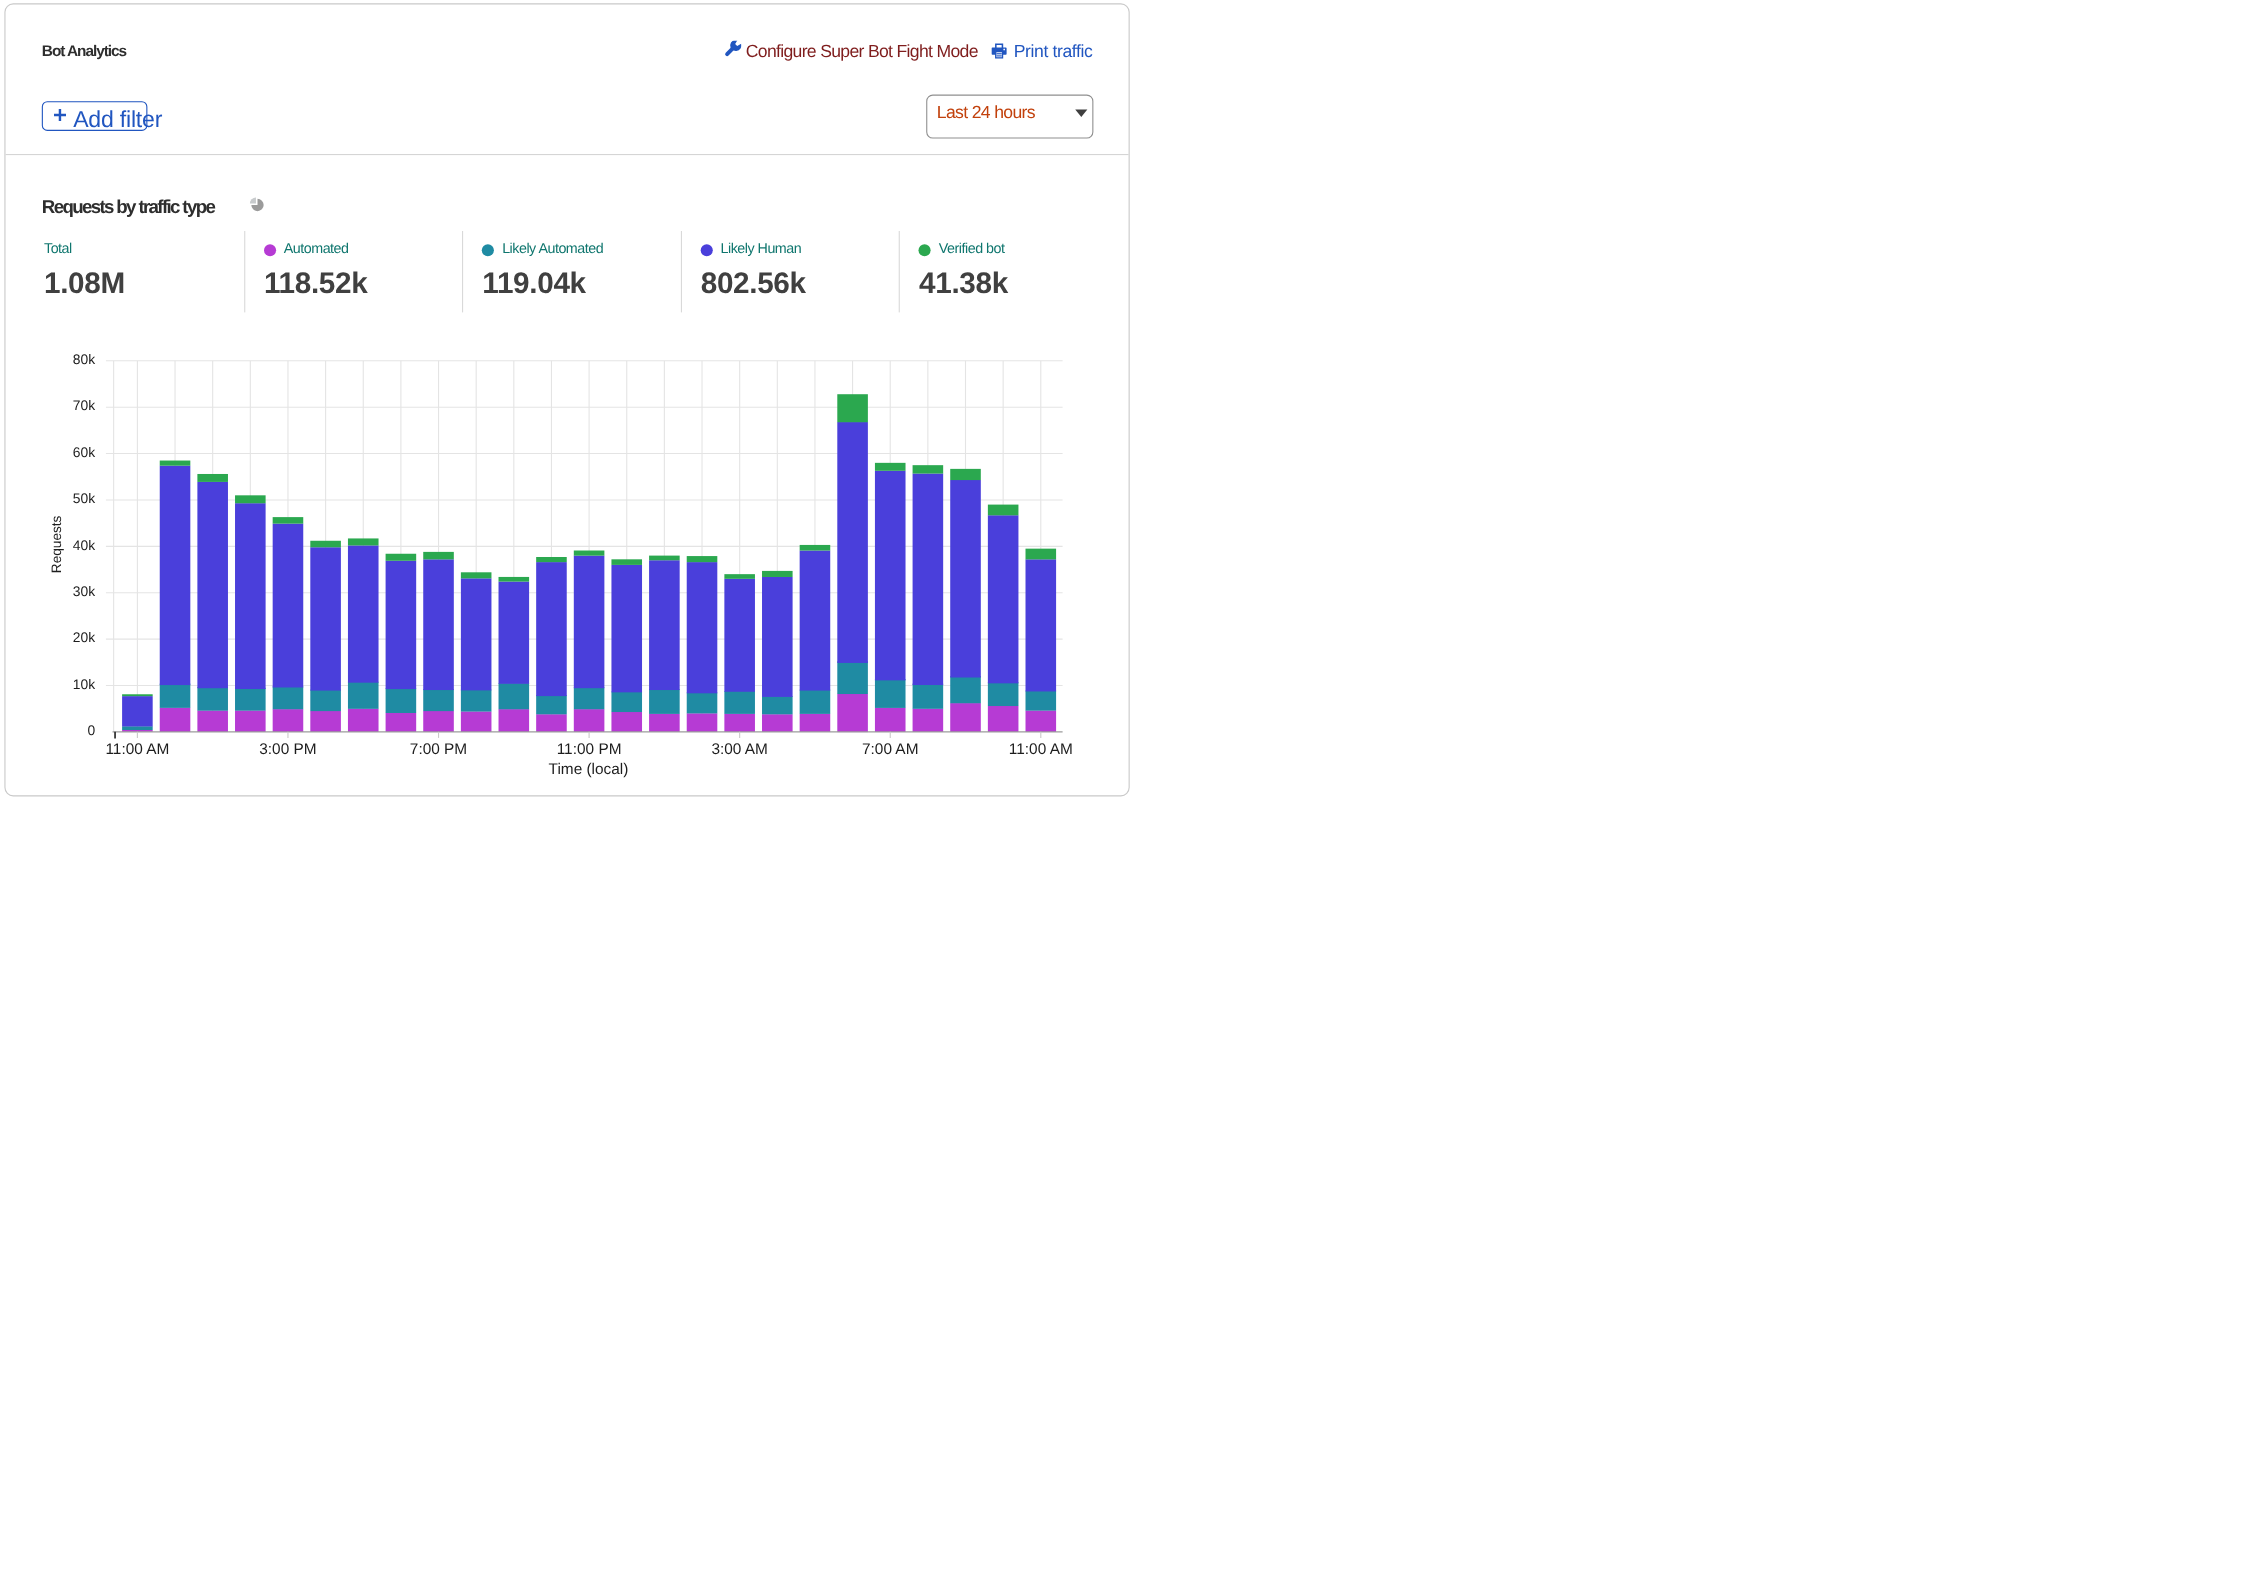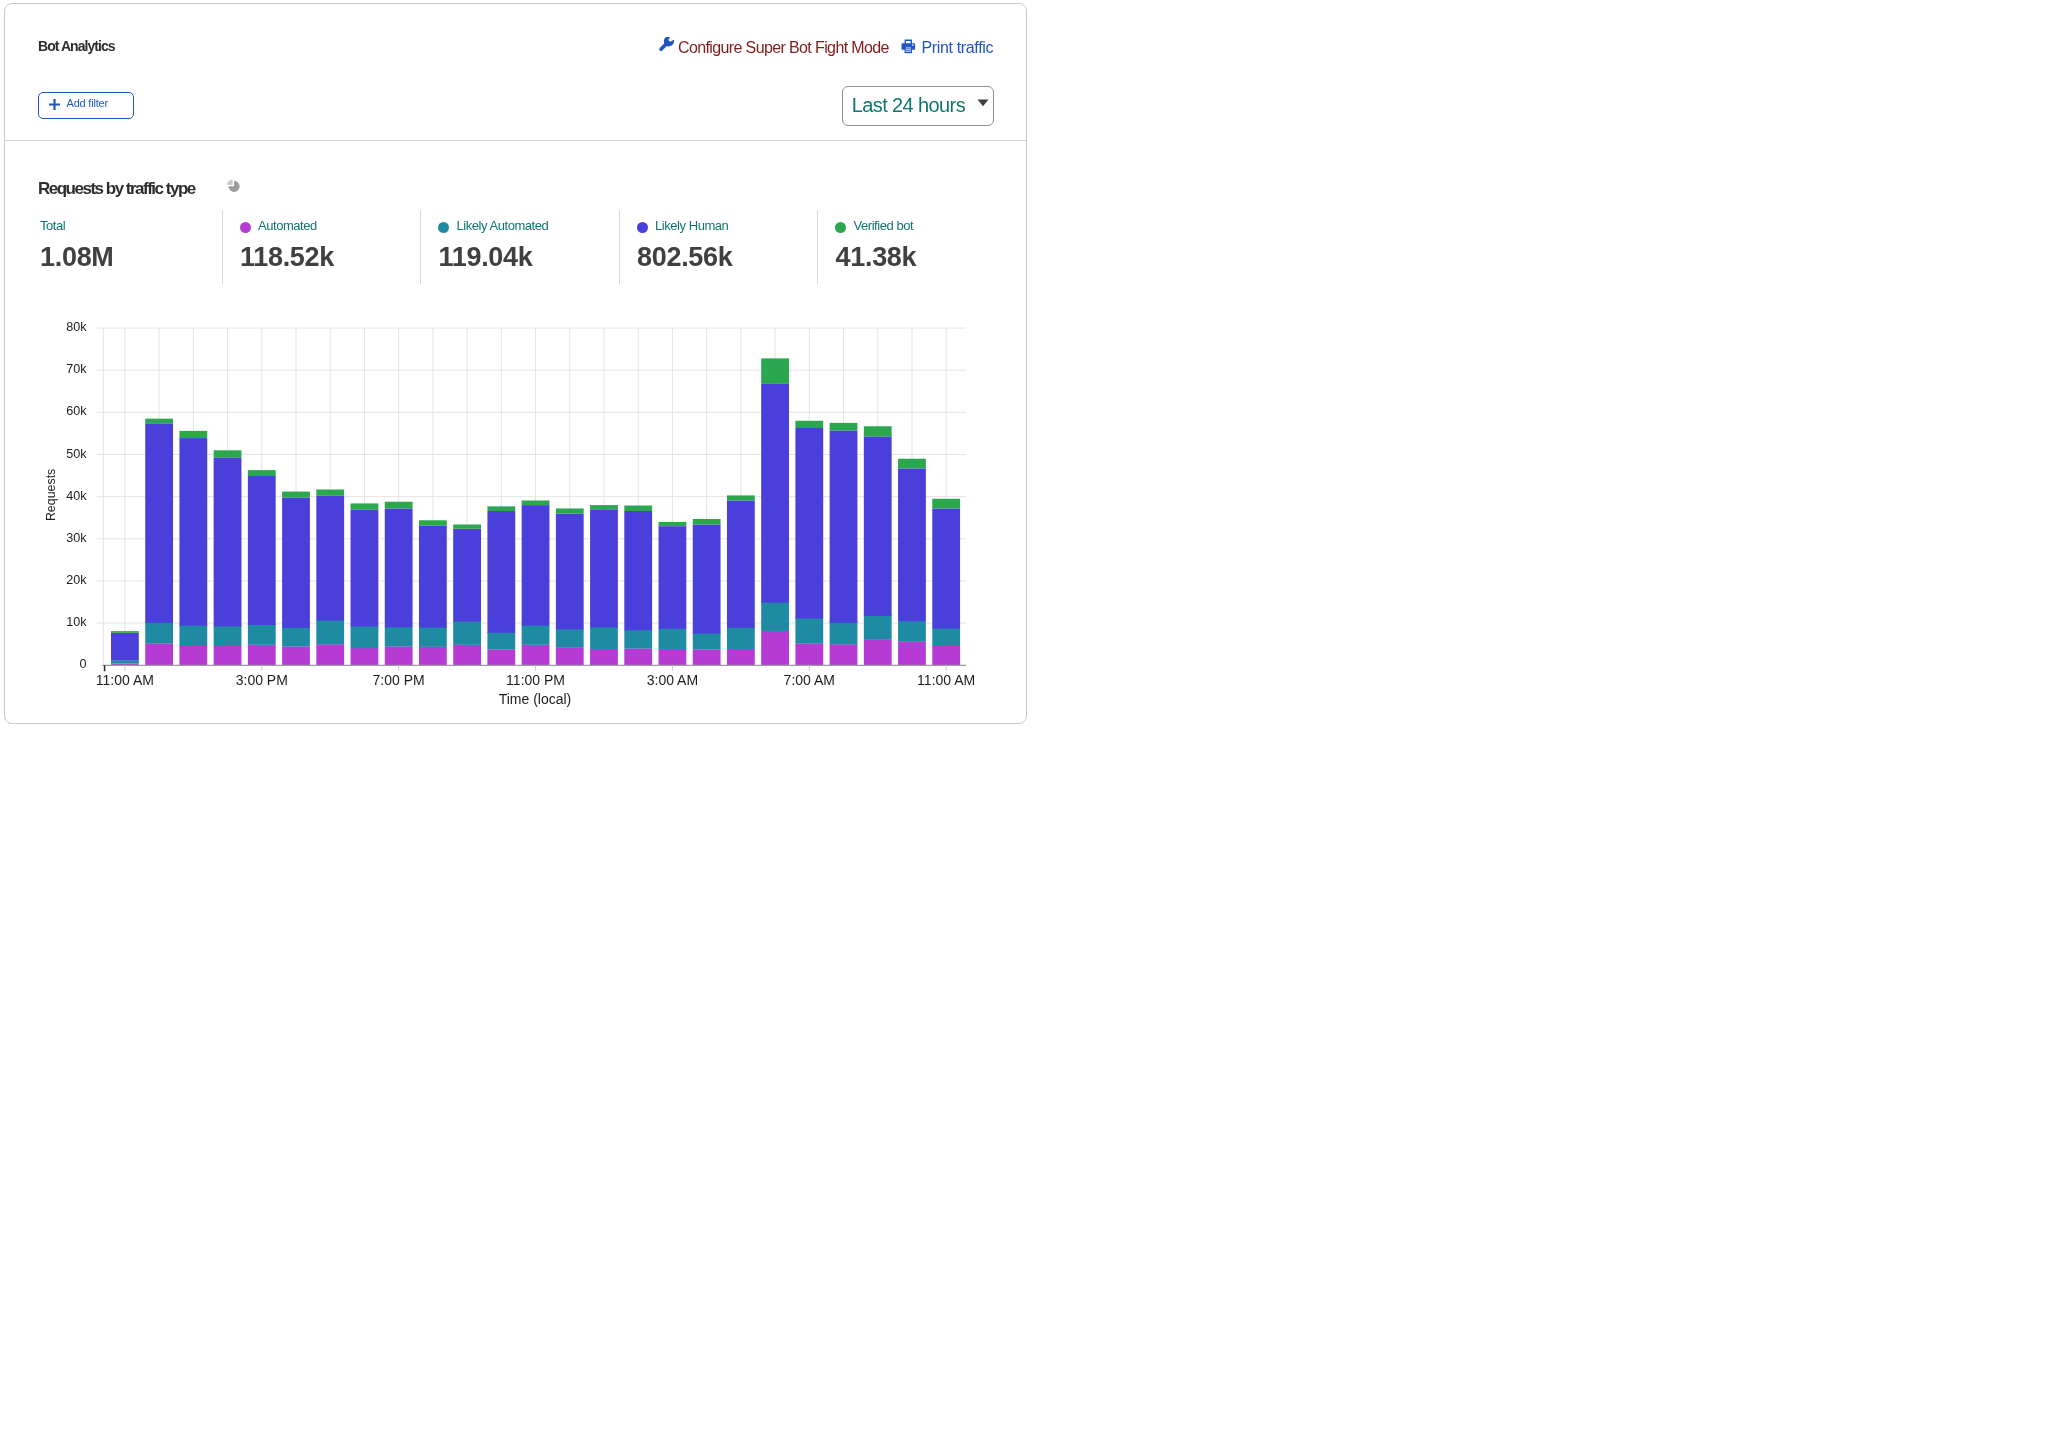--- a/index.html
+++ b/index.html
@@ -24,23 +24,23 @@
       <rect x="4.2" y="7.9" width="6.2" height="5.7" fill="#fff" stroke="#2156c0" stroke-width="1.2"></rect>
       <rect x="4.9" y="9.35" width="4.8" height="1.05"></rect>
       <rect x="4.9" y="11.3" width="4.8" height="1.05"></rect>
     </g>
   </svg>
 <div class="abs" style="left:921.5px;top:40.4px;font-size:16px;color:#2156c0;letter-spacing:-0.35px">Print traffic</div>
 <div style="position:absolute;left:37.5px;top:91.75px;width:96px;height:27.5px;border:1.25px solid #2156c0;border-radius:5px"></div>
 <svg width="11" height="11" viewBox="0 0 11 11" style="position:absolute;left:48.8px;top:98.7px">
     <path d="M4.4 0 H6.6 V4.4 H11 V6.6 H6.6 V11 H4.4 V6.6 H0 V4.4 H4.4 Z" fill="#2156c0"></path>
   </svg>
-<div class="abs" style="left:66.5px;top:97.7px;font-size:11px;color:#2156c0;letter-spacing:-0.2px">Add filter</div>
+<div class="abs" style="left:66.5px;top:97.7px;font-size:21px;color:#2156c0;letter-spacing:-0.2px">Add filter</div>
 <div style="position:absolute;left:841.7px;top:85.5px;width:152.8px;height:40.5px;border:1px solid #8f8f8f;border-radius:6px"></div>
-<div class="abs" style="left:851.7px;top:95.4px;font-size:20px;color:#0f766e;letter-spacing:-0.6px">Last 24 hours</div>
+<div class="abs" style="left:851.7px;top:95.4px;font-size:16px;color:#c2410c;letter-spacing:-0.6px">Last 24 hours</div>
 <svg width="12" height="8" viewBox="0 0 12 8" style="position:absolute;left:976.5px;top:98.9px">
     <path d="M 0.5,0.5 H 11.5 L 6,7.3 Z" fill="#3f3f3f"></path>
   </svg>
 <div style="position:absolute;left:5px;top:139.5px;width:1020.5px;height:1px;background:#d5d5d5"></div>
 <div class="abs" style="left:38px;top:180.1px;font-size:17px;font-weight:700;color:#2e2e2e;letter-spacing:-1.5px">Requests by traffic type</div>
 <svg width="14" height="14" viewBox="0 0 15 15" style="position:absolute;left:227.3px;top:179.3px">
     <path d="M 7.6,7.9 L 7.6,1.9 A 6,6 0 1 1 1.6,7.9 Z" fill="#9b9b9b"></path>
     <path d="M 6.1,6.5 L 6.1,0.5 A 6,6 0 0 0 0.1,6.5 Z" fill="#c8cbcd"></path>
   </svg>
 <div class="slab" style="left:40px">Total</div>

